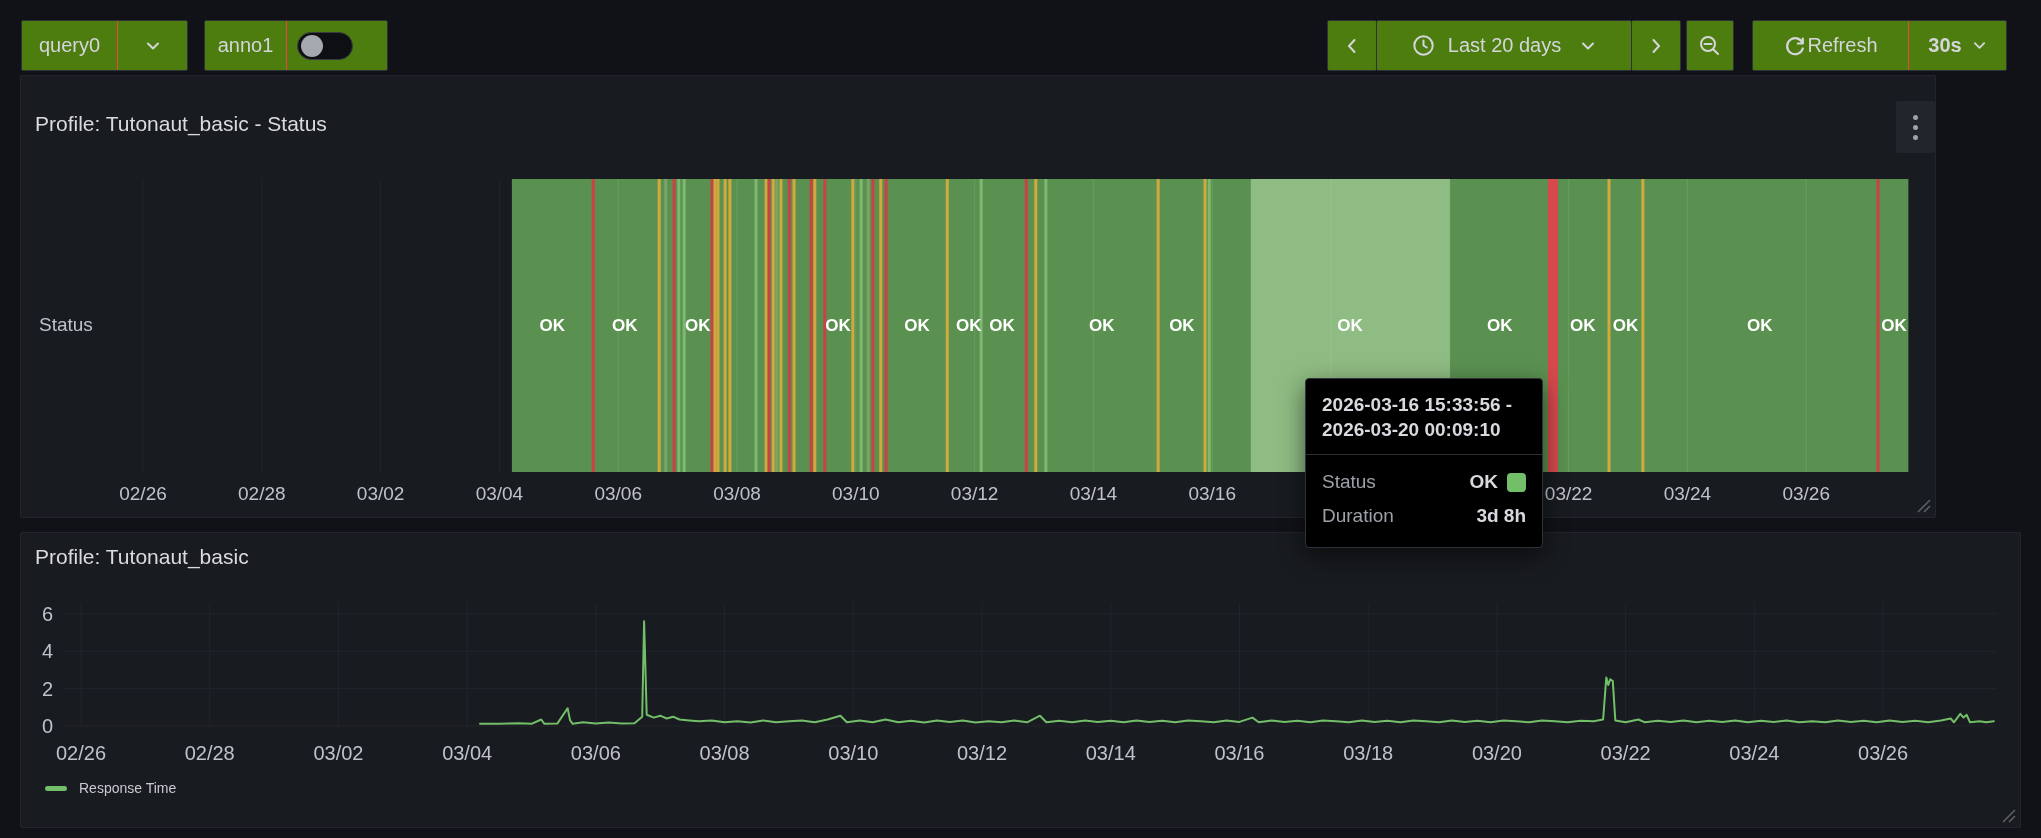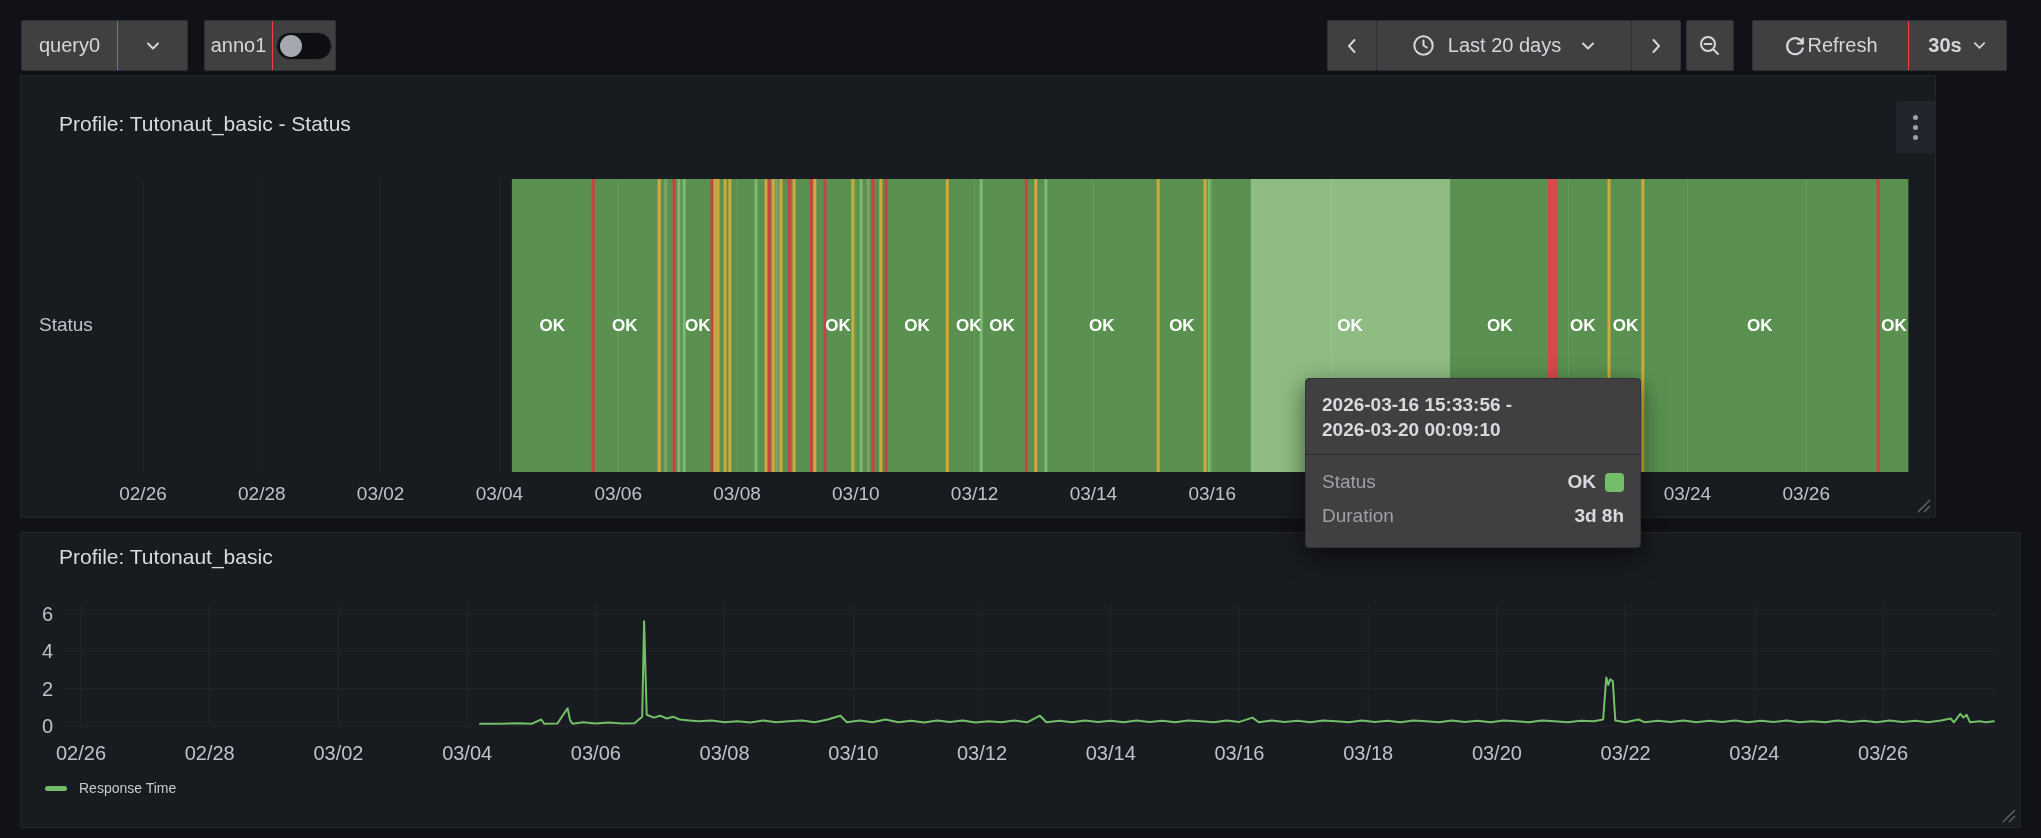--- a/index.html
+++ b/index.html
@@ -6,57 +6,56 @@
   html,body { width:2041px; height:838px; }
   body {
     background:#111217;
     font-family:"Liberation Sans", sans-serif;
     color:#d8d9dd;
     position:relative;
     overflow:hidden;
   }
   .btn {
     position:absolute; top:20px; height:51px;
-    background:#404040; border:1px solid #2e3138; border-radius:2px;
+    background:#4d7c0f; border:1px solid #2e3138; border-radius:2px;
     display:flex; align-items:center;
     color:#d5d6db; font-size:20px;
   }
   .cell { display:flex; align-items:center; justify-content:center; height:100%; }
   .cell + .cell { border-left:1px solid #ef4444; }
   .icon-svg { display:block; }
   .panel {
     position:absolute; background:#181b1f;
     border:1px solid #22252b; border-radius:2px;
   }
   .panel-title {
     position:absolute; left:14px; top:36px;
     font-size:21px; font-weight:500; color:#dadbdf;
     white-space:nowrap;
-    margin-left:24px;
   }
   .kebab-btn {
     position:absolute; right:0; top:25px; width:39px; height:52px;
     background:#22252c; border-radius:2px;
     display:flex; align-items:center; justify-content:center;
     cursor:pointer;
   }
   .kebab-dots { display:flex; flex-direction:column; gap:5px; }
   .kebab-dots span { width:5px; height:5px; border-radius:50%; background:#9fa2a8; display:block; }
   .toggle-pill {
     width:56px; height:28px; border-radius:14px;
     background:#0e0f13; border:1px solid #383b42;
     position:relative;
   }
   .toggle-knob {
     position:absolute; left:3px; top:2px; width:22px; height:22px;
     border-radius:50%; background:#a6a8af;
   }
   .tooltip {
-    position:absolute; left:1305px; top:378px; width:336px;
-    background:#404040; border:1px solid #2f323a; border-radius:4px;
+    position:absolute; left:1305px; top:378px; width:238px;
+    background:#000000; border:1px solid #2f323a; border-radius:4px;
     box-shadow:0 8px 24px rgba(0,0,0,.55);
     z-index:30; font-size:19px;
   }
   .tooltip-header { padding:13px 16px 12px 16px; font-weight:700; color:#d8d9de; line-height:25px; }
   .tooltip-body { border-top:1px solid #2b2e35; padding:10px 16px 14px 16px; }
   .tt-row { display:flex; align-items:center; justify-content:space-between; height:34px; }
   .tt-label { color:#9da0a8; }
   .tt-value { font-weight:700; color:#d8d9de; display:flex; align-items:center; gap:9px; }
   .tt-swatch { width:19px; height:19px; border-radius:4px; display:inline-block; }
   .legend-row {
@@ -77,21 +76,21 @@
     <div class="cell" style="width:95px;">
       <span>query0</span>
     </div>
     <div class="cell" style="width:70px;">
       <svg class="icon-svg" width="16" height="14" viewBox="0 0 16 14">
           <polyline points="3,4.5 8,9.5 13,4.5" fill="none" stroke="#d5d6db" stroke-width="2" stroke-linecap="round" stroke-linejoin="round"></polyline>
         </svg>
     </div>
   </div>
 
-  <div class="btn" style="left:204px; width:132px;">
+  <div class="btn" style="left:204px; width:184px;">
     <div class="cell" style="width:81px;">
       <span>anno1</span>
     </div>
     <div class="cell" style="width:76px;">
       <div class="toggle-pill">
         <div class="toggle-knob"></div>
       </div>
     </div>
   </div>
 

